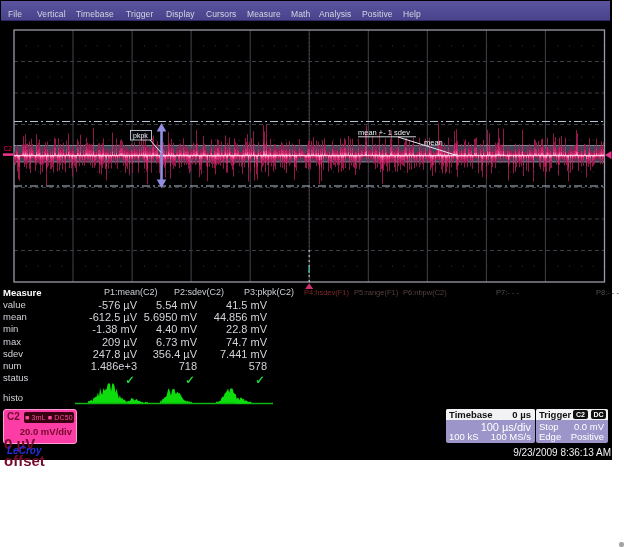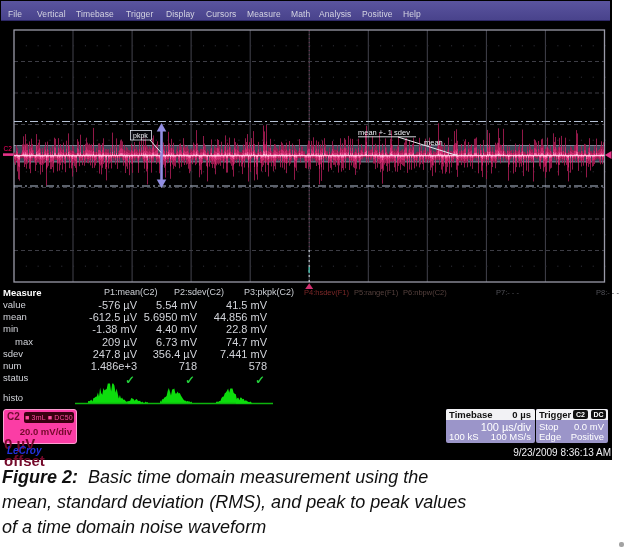--- a/index.html
+++ b/index.html
@@ -77,21 +77,21 @@
       <polygon points="160.0,403.5 160.0,400.2 161.1,402.1 162.2,399.2 163.3,399.2 164.4,397.6 165.5,397.0 166.6,395.9 167.7,391.1 168.8,387.9 169.9,391.5 171.0,395.4 172.1,389.5 173.2,389.3 174.3,388.5 175.4,393.5 176.5,393.4 177.6,391.6 178.7,393.6 179.8,393.1 180.9,395.6 182.0,397.3 183.1,399.1 184.2,400.4 185.3,400.4 186.4,401.5 187.5,401.0 188.6,401.4 189.7,401.4 190.8,402.2 191.9,401.4 192.0,403.5" fill="#0ddd0d"></polygon>
       <polygon points="216.0,403.5 216.0,401.9 217.1,401.6 218.2,402.1 219.3,400.9 220.4,401.1 221.5,398.0 222.6,396.8 223.7,396.4 224.8,393.3 225.9,392.5 227.0,390.8 228.1,388.5 229.2,392.7 230.3,388.5 231.4,388.5 232.5,388.5 233.6,392.8 234.7,393.7 235.8,394.3 236.9,399.4 238.0,397.4 239.1,399.9 240.2,400.8 241.3,401.2 242.4,400.8 243.5,401.0 244.6,401.1 245.7,402.7 246.8,401.3 247.9,402.0 249.0,402.7 250.0,403.5" fill="#0ddd0d"></polygon>
       <path d="M75 403.5H273" stroke="#0db40d" stroke-width="1.5" fill="none"></path>
       <polygon points="128.0,403.5 128.0,401.7 129.1,400.9 130.2,400.7 131.3,398.0 132.4,398.5 133.5,399.1 134.6,400.7 135.7,399.4 136.8,398.9 137.9,400.7 139.0,401.0 140.1,400.7 141.2,402.4 142.3,401.6 143.4,402.7 144.5,402.9 145.6,401.5 146.7,402.5 147.8,402.1 148.0,403.5" fill="#0ddd0d"></polygon>
       <polygon points="236.0,403.5 236.0,399.8 237.1,398.4 238.2,397.7 239.3,400.2 240.4,397.5 241.5,397.7 242.6,399.2 243.7,398.8 244.8,401.3 245.9,400.0 247.0,401.3 248.1,401.8 249.2,402.3 250.3,401.4 251.4,402.6 252.0,403.5" fill="#0ddd0d"></polygon>
   </svg>
   <div class="lbl" style="left:3px;top:287px;font-weight:bold;color:#fff;">Measure</div>
   <div class="lbl" style="left:3px;top:299px;">value</div>
   <div class="lbl" style="left:3px;top:311px;">mean</div>
   <div class="lbl" style="left:3px;top:323px;">min</div>
-  <div class="lbl" style="left:15px;top:336px;">max</div>
+  <div class="lbl" style="left:3px;top:336px;">max</div>
   <div class="lbl" style="left:3px;top:348px;">sdev</div>
   <div class="lbl" style="left:3px;top:360px;">num</div>
   <div class="lbl" style="left:3px;top:372px;">status</div>
   <div class="lbl" style="left:3px;top:392px;">histo</div>
   <div class="hdr" style="left:82px;top:287px;color:#cdd0d6;">P1:mean(C2)</div>
   <div class="hdr" style="left:152px;top:287px;color:#cdd0d6;">P2:sdev(C2)</div>
   <div class="hdr" style="left:222px;top:287px;color:#cdd0d6;">P3:pkpk(C2)</div>
   <div class="hdr" style="left:282px;top:288px;color:#7c2828;font-size:7.5px;">P4:hsdev(F1)</div>
   <div class="hdr" style="left:332px;top:288px;color:#55403d;font-size:7.5px;">P5:range(F1)</div>
   <div class="hdr" style="left:381px;top:288px;color:#55403d;font-size:7.5px;">P6:nbpw(C2)</div>
@@ -139,17 +139,14 @@
       <span style="position:absolute;left:3px;top:0;font-size:9.5px;font-weight:bold;">Trigger</span>
       <span style="position:absolute;right:20px;top:1px;width:15px;height:9px;background:#111;border-radius:2px;color:#fff;font-size:7px;font-weight:bold;text-align:center;line-height:9px;">C2</span>
       <span style="position:absolute;right:2px;top:1px;width:15px;height:9px;background:#111;border-radius:2px;color:#fff;font-size:7px;font-weight:bold;text-align:center;line-height:9px;">DC</span>
     </div>
     <div style="position:absolute;left:3px;top:12px;font-size:9.5px;color:#fff;">Stop</div>
     <div style="position:absolute;right:4px;top:12px;font-size:9.5px;color:#fff;">0.0 mV</div>
     <div style="position:absolute;left:3px;top:22px;font-size:9.5px;color:#fff;">Edge</div>
     <div style="position:absolute;right:4px;top:22px;font-size:9.5px;color:#fff;">Positive</div>
   </div>
   <div style="position:absolute;right:13px;top:447px;font-size:10px;color:#f0f0f4;">9/23/2009 8:36:13 AM</div>
-  <div style="position:absolute;left:2px;top:465px;width:540px;font-size:18px;font-style:italic;color:#101010;line-height:25px;">
-    <b>Figure 2:</b>&nbsp; Basic time domain measurement using the<br>mean, standard deviation (RMS), and peak to peak values<br>of a time domain noise waveform
-  </div>
   <div style="position:absolute;left:619px;top:542px;width:5px;height:5px;background:#666;opacity:.6;border-radius:2px;"></div>
 </div>
 
 </body></html>

